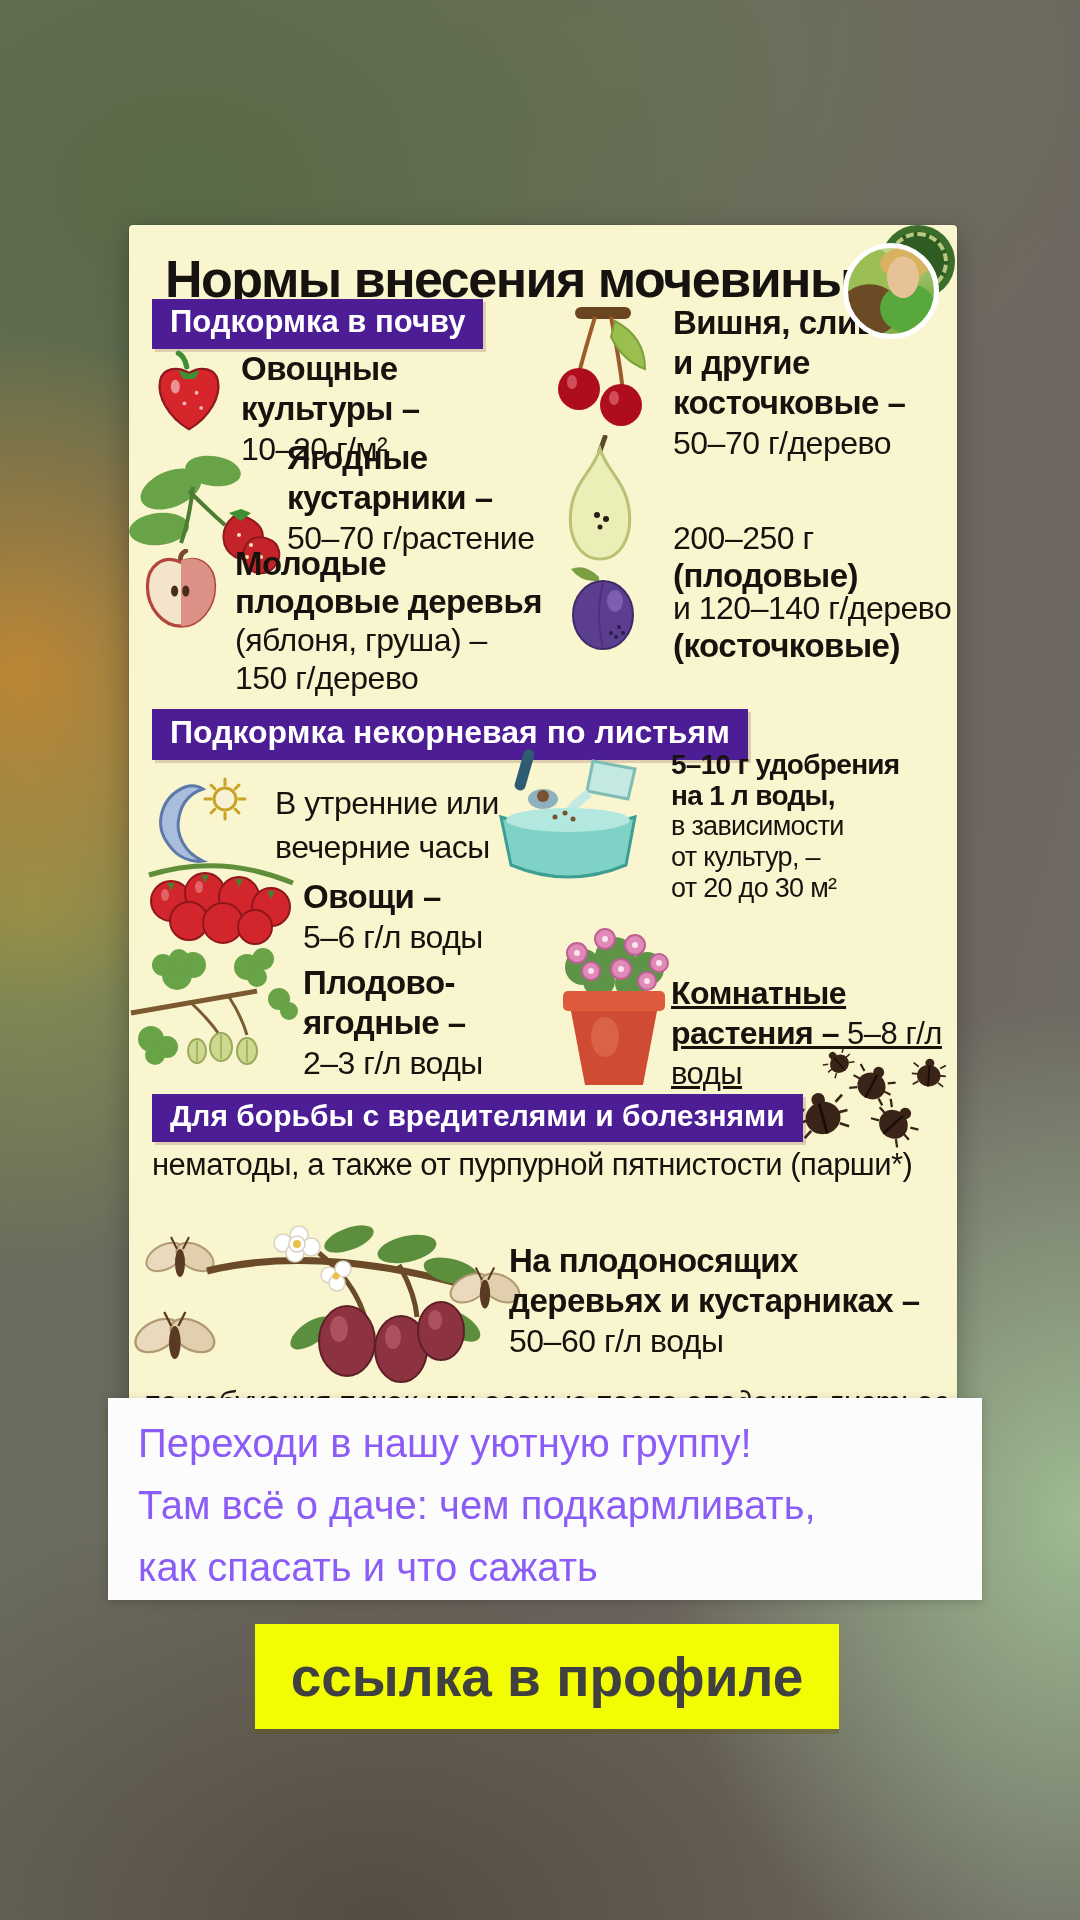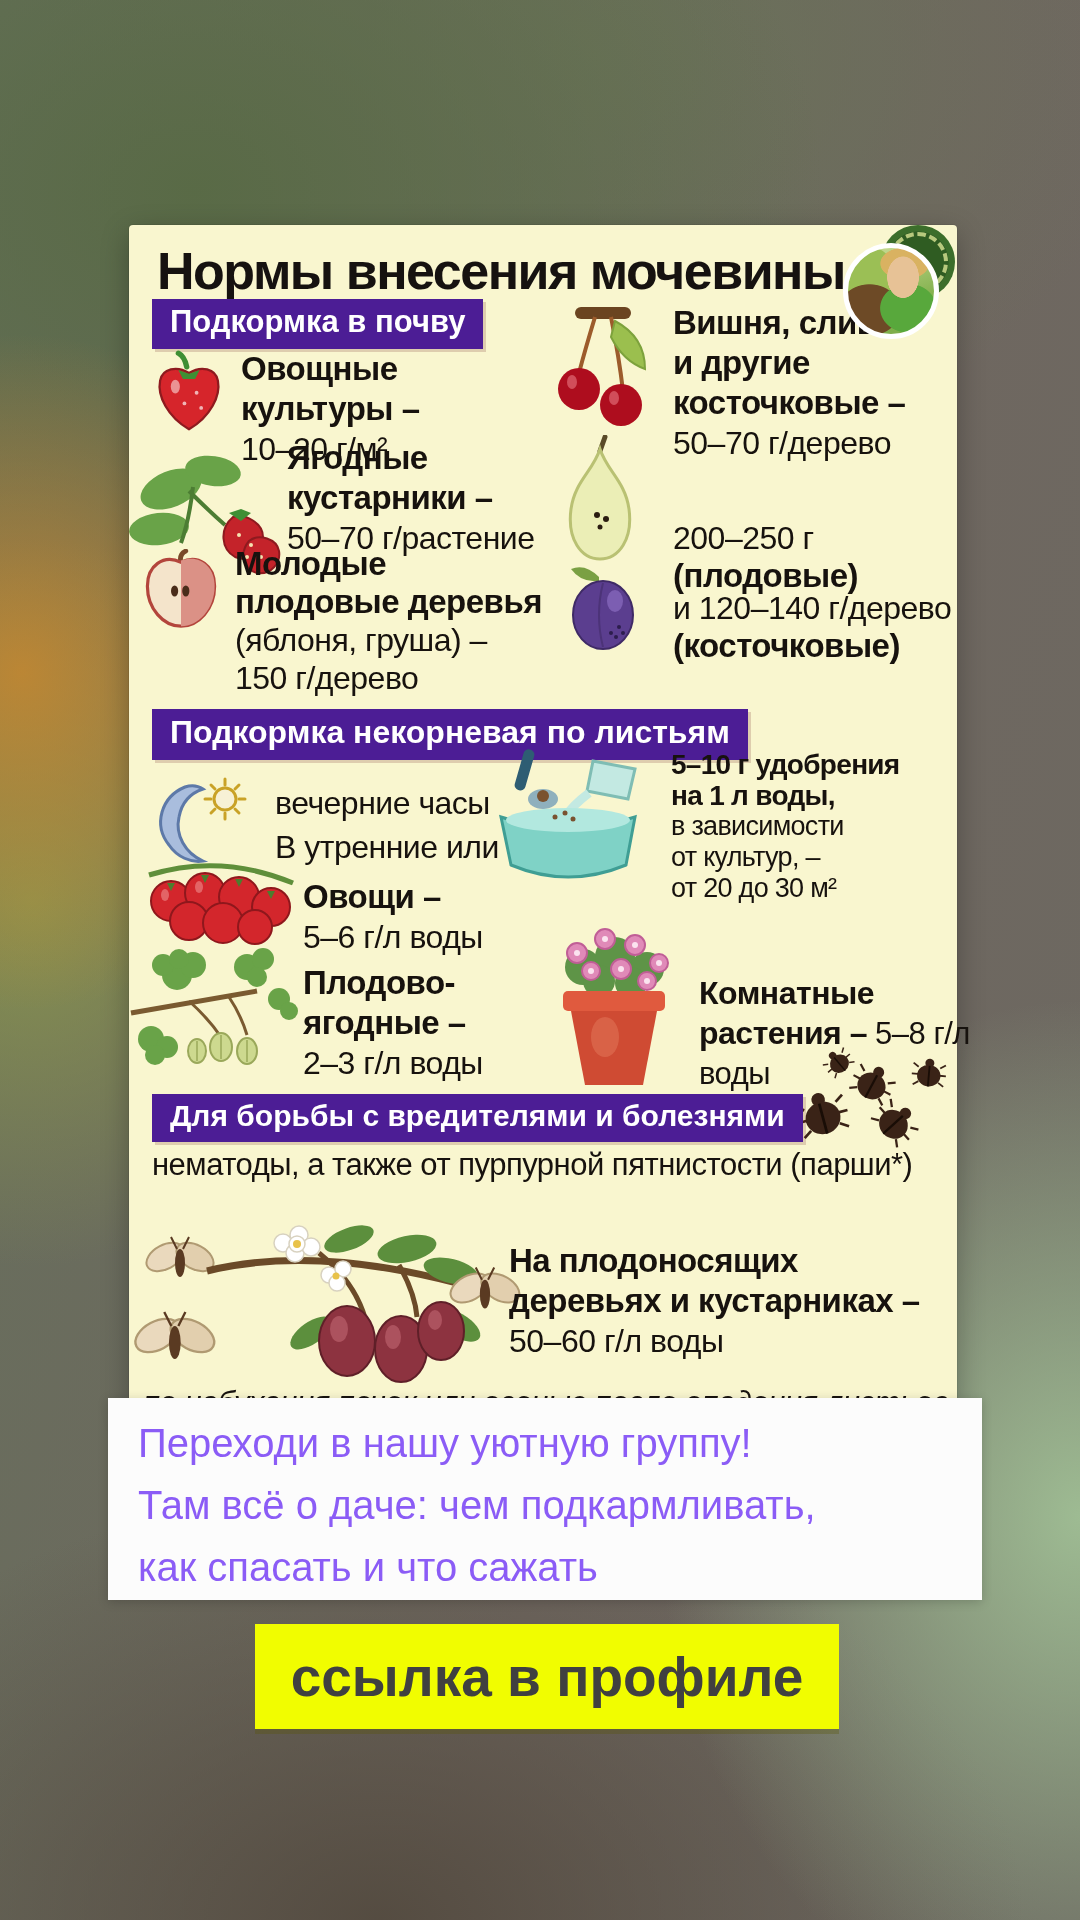--- a/index.html
+++ b/index.html
@@ -11,21 +11,21 @@
       radial-gradient(520px 560px at 3% 47%, rgba(146,157,75,.75), transparent 65%),
       radial-gradient(900px 700px at 18% 10%, rgba(88,106,69,.95), transparent 70%),
       radial-gradient(800px 600px at 55% 3%, rgba(106,115,88,.85), transparent 70%),
       radial-gradient(620px 760px at 100% 79%, rgba(163,196,152,.90), transparent 68%),
       radial-gradient(900px 600px at 35% 100%, rgba(82,73,62,.90), transparent 72%),
       linear-gradient(105deg,#66705b,#6f6760 60%,#6c6961);}
   .card{position:absolute;left:129px;top:225px;width:828px;height:1188px;
     background:#f9f6cf;border-radius:4px;
     box-shadow:0 0 0 1px rgba(0,0,0,.06),0 8px 28px rgba(0,0,0,.28);}
   .card *{box-sizing:border-box;}
-  .title{position:absolute;left:20px;top:10px;margin:8px;font-size:52px;line-height:56px;
+  .title{position:absolute;left:20px;top:10px;margin:16px;font-size:52px;line-height:56px;
     font-weight:bold;color:#161210;letter-spacing:-1.5px;white-space:nowrap;}
   .brand{position:absolute;left:752px;top:0;width:74px;height:74px;border-radius:50%;
     background:radial-gradient(circle at 50% 50%, #2f5c22 0 58%, #3c6e2b 59% 100%);z-index:4;}
   .brand::after{content:"";position:absolute;inset:7px;border-radius:50%;
     border:4px dashed #cfdc8e;opacity:.85;}
   .avatar{position:absolute;left:714px;top:18px;width:96px;height:96px;border-radius:50%;
     border:5px solid #fff;z-index:5;
     background:
       radial-gradient(26px 34px at 64% 34%, #e7c296 0 60%, transparent 62%),
       radial-gradient(40px 26px at 66% 18%, #d9b261 0 60%, transparent 62%),
@@ -63,21 +63,21 @@
   .ic-moon{left:16px;top:548px;width:106px;height:94px;}
   .t-time{left:146px;top:556px;font-size:32px;line-height:44px;}
   .ic-bowl{left:356px;top:522px;width:166px;height:140px;}
   .t-mix{left:542px;top:524px;font-size:28px;line-height:31px;letter-spacing:-0.7px;}
   .t-mix .r{font-size:27px;}
   .ic-tom{left:16px;top:626px;width:152px;height:94px;}
   .t-veg2{left:174px;top:652px;}
   .ic-goose{left:0;top:714px;width:170px;height:138px;}
   .t-fruit{left:174px;top:738px;}
   .ic-pot{left:414px;top:694px;width:142px;height:170px;}
-  .t-indoor{left:570px;top:748px;font-size:32px;}
+  .t-indoor{left:542px;top:748px;font-size:32px;text-decoration:underline;}
   .t-indoor .r{font-size:31px;}
   .inl{display:inline !important;}
   .beetle{position:absolute;}
   .t-desc{left:23px;top:920px;font-size:31px;line-height:39px;font-weight:normal;}
   .ic-moth1{left:12px;top:1000px;width:80px;height:70px;}
   .ic-moth2{left:0;top:1072px;width:94px;height:84px;}
   .ic-branch{left:70px;top:988px;width:314px;height:180px;}
   .ic-moth3{left:316px;top:1030px;width:82px;height:72px;}
   .t-trees{left:380px;top:1016px;line-height:40px;}
   .t-note1{left:14px;top:1126px;font-size:31px;}
@@ -227,22 +227,22 @@
           <line x1="60" y1="26" x2="66" y2="26"></line>
             <line x1="94" y1="26" x2="100" y2="26"></line>
           <line x1="66" y1="12" x2="70" y2="16"></line>
             <line x1="90" y1="36" x2="94" y2="40"></line>
           <line x1="94" y1="12" x2="90" y2="16"></line>
             <line x1="70" y1="36" x2="66" y2="40"></line>
         </g>
       </svg>
     </div>
     <div class="txt t-time">
+      <span class="r">В утренние или</span>
       <span class="r">вечерние часы</span>
-      <span class="r">В утренние или</span>
     </div>
 
     <div class="icon ic-bowl">
       <svg viewBox="0 0 166 140">
         <rect x="34" y="2" width="11" height="42" rx="5" fill="#2e5d73" transform="rotate(16 40 23)"></rect>
         <ellipse cx="58" cy="52" rx="15" ry="10" fill="#8fb0bd"></ellipse>
         <circle cx="58" cy="49" r="6" fill="#7a5230"></circle>
         <path d="M108 14 L150 22 L143 52 L102 44 Z" fill="#c3e9e2" stroke="#7fbdb4" stroke-width="3"></path>
         <path d="M104 46 Q88 58 80 70" stroke="#c3e9e2" stroke-width="9" fill="none"></path>
         <path d="M16 70 Q83 92 150 70 L141 118 Q83 142 26 118 Z" fill="#7fd2c6" stroke="#3f9e94" stroke-width="3"></path>

